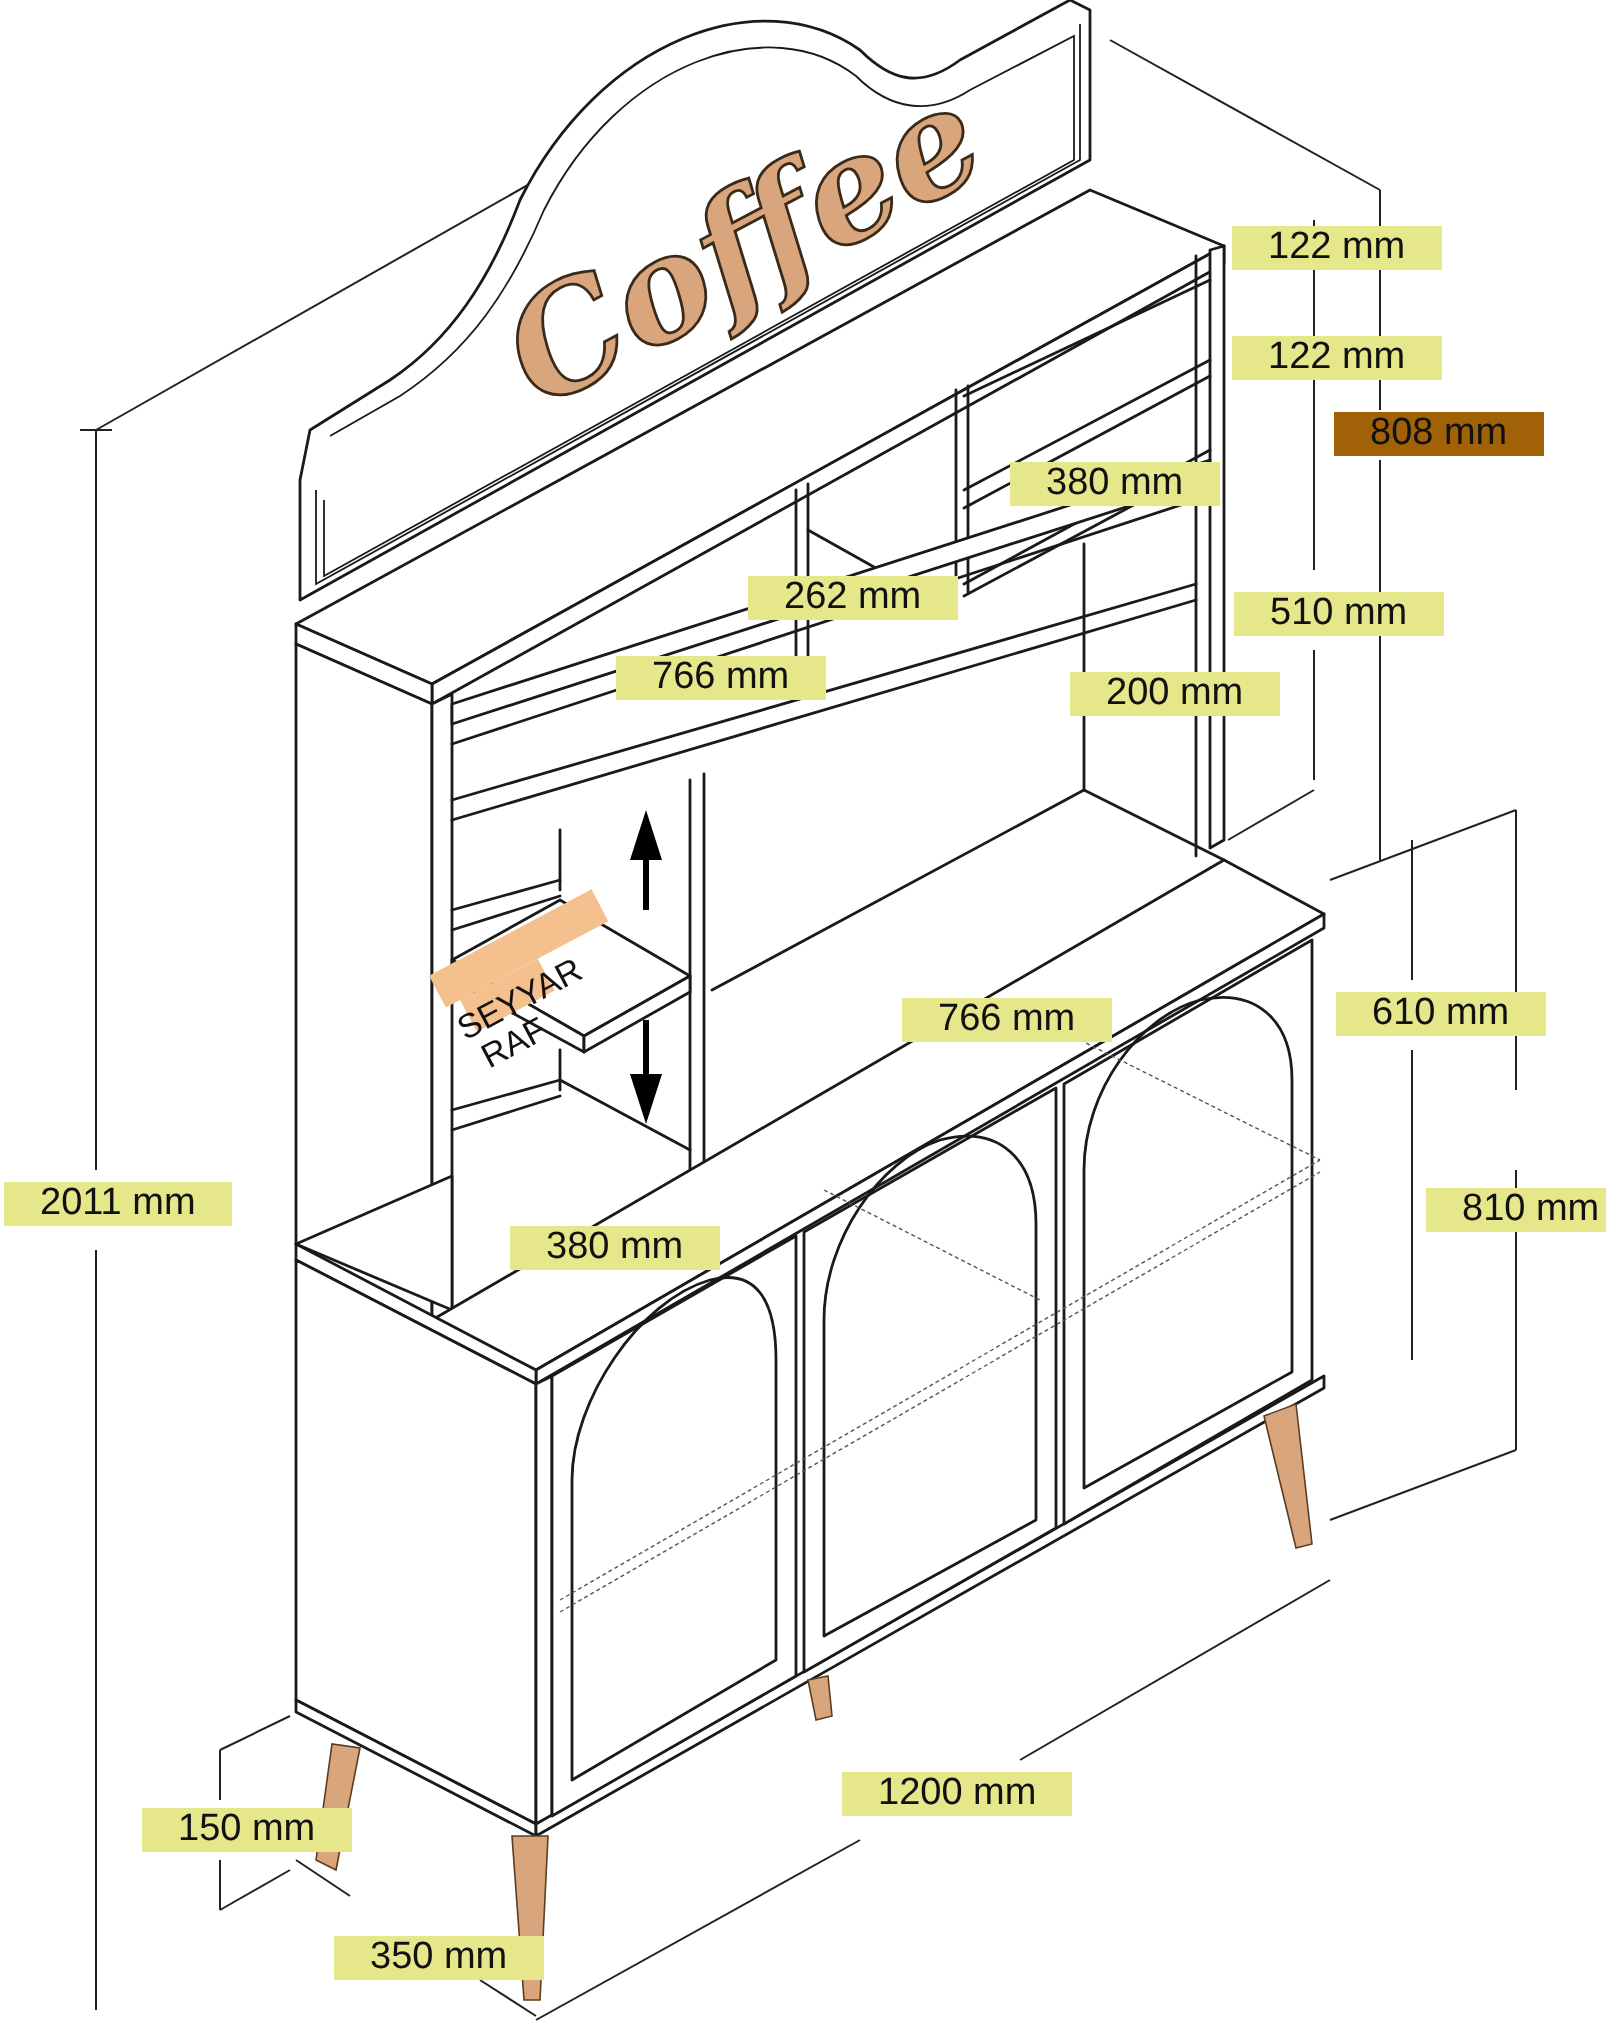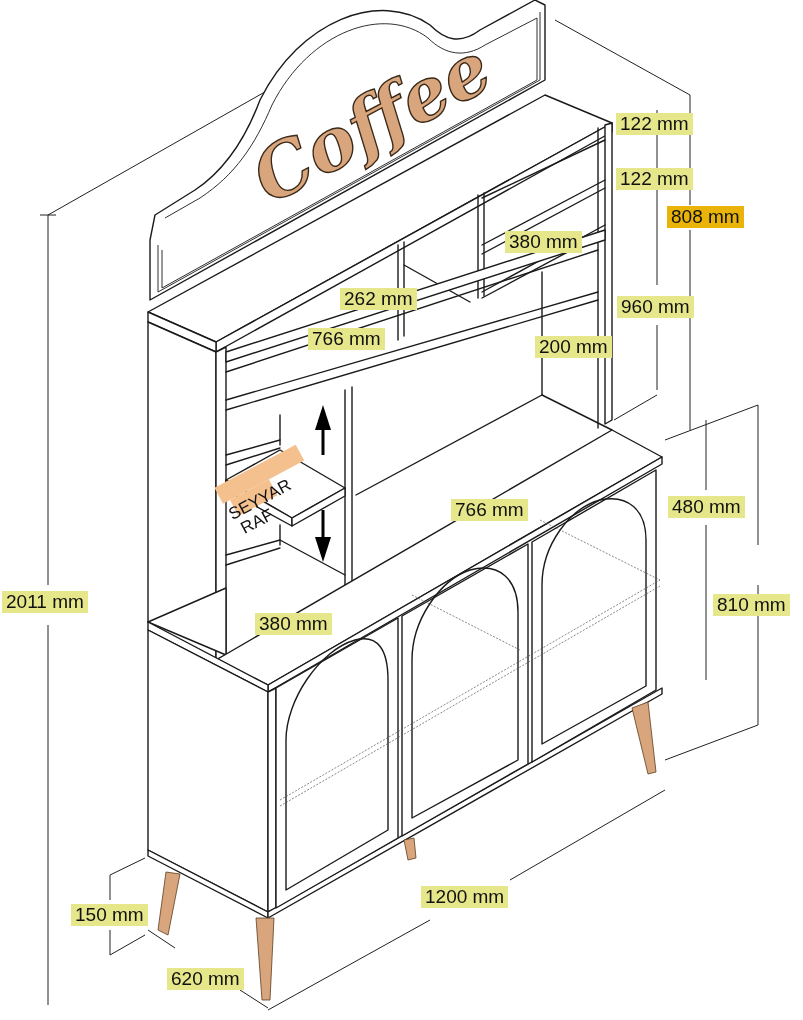--- a/index.html
+++ b/index.html
@@ -4,21 +4,21 @@
 <style>
   html, body { margin: 0; padding: 0; background: #ffffff; }
   body { width: 803px; height: 1020px; position: relative; overflow: hidden; font-family: "Liberation Sans", sans-serif; }
   #drawing { position: absolute; left: 0; top: 0; }
   .ln { stroke: #1a1a1a; fill: none; stroke-width: 1.4; stroke-linejoin: round; stroke-linecap: round; }
   .ln-thin { stroke: #1a1a1a; fill: none; stroke-width: 0.9; }
   .dim { stroke: #222; fill: none; stroke-width: 1; }
   .hidden { stroke: #555; fill: none; stroke-width: 0.7; stroke-dasharray: 2 1.5; }
   .panel { fill: #ffffff; stroke: #1a1a1a; stroke-width: 1.4; stroke-linejoin: round; }
   .leg { stroke: #5a3e22; stroke-width: 0.8; }
-  .label { position: absolute; font-size: 19px; line-height: 22px; color: #111; padding: 0 4px; white-space: nowrap; }
+  .label { position: absolute; font-size: 19px; line-height: 22px; color: #111; padding: 0 18px; white-space: nowrap; }
   .tag { position: absolute; font-size: 17px; line-height: 17px; color: #111; transform-origin: left top; white-space: nowrap; }
 </style>
 </head>
 <body>
 
 <svg id="drawing" width="803" height="1020" viewBox="0 0 803 1020" xmlns="http://www.w3.org/2000/svg">
 
   <g>
 
     <line class="dim" x1="48" y1="215" x2="48" y2="585"></line>
@@ -156,29 +156,29 @@
 
     <polygon class="leg" fill="#d9a57c" points="158,930 166,872 180,874 168,935"></polygon>
     <polygon class="leg" fill="#d9a57c" points="256,918 274,918 270,1000 262,1000"></polygon>
     <polygon class="leg" fill="#d9a57c" points="404,840 414,838 416,858 408,860"></polygon>
     <polygon class="leg" fill="#d9a57c" points="632,708 648,702 656,772 648,774"></polygon>
   </g>
 </svg>
 
 <div class="label" style="left:616px;top:113px;background:#e6e68a;">122 mm</div>
 <div class="label" style="left:616px;top:168px;background:#e6e68a;">122 mm</div>
-<div class="label" style="left:667px;top:206px;background:#eab308;">808 mm</div>
+<div class="label" style="left:667px;top:206px;background:#a16207;">808 mm</div>
 <div class="label" style="left:505px;top:231px;background:#e6e68a;">380 mm</div>
-<div class="label" style="left:340px;top:288px;background:#e6e68a;">262 mm</div>
-<div class="label" style="left:617px;top:296px;background:#e6e68a;">960 mm</div>
+<div class="label" style="left:374px;top:288px;background:#e6e68a;">262 mm</div>
+<div class="label" style="left:617px;top:296px;background:#e6e68a;">510 mm</div>
 <div class="label" style="left:308px;top:328px;background:#e6e68a;">766 mm</div>
 <div class="label" style="left:535px;top:336px;background:#e6e68a;text-align:center;">200 mm</div>
 <div class="label" style="left:451px;top:499px;background:#e6e68a;">766 mm</div>
-<div class="label" style="left:668px;top:496px;background:#e6e68a;">480 mm</div>
+<div class="label" style="left:668px;top:496px;background:#e6e68a;">610 mm</div>
 <div class="label" style="left:713px;top:551px;background:#e6e68a;margin-top:43px;">810 mm</div>
 <div class="label" style="left:2px;top:591px;background:#e6e68a;">2011 mm</div>
 <div class="label" style="left:255px;top:613px;background:#e6e68a;">380 mm</div>
 <div class="label" style="left:71px;top:904px;background:#e6e68a;">150 mm</div>
 <div class="label" style="left:421px;top:886px;background:#e6e68a;">1200 mm</div>
-<div class="label" style="left:167px;top:968px;background:#e6e68a;">620 mm</div>
+<div class="label" style="left:167px;top:968px;background:#e6e68a;">350 mm</div>
 
 <div class="tag" style="left:226px;top:508px;transform:rotate(-28deg);">SEYYAR</div>
 <div class="tag" style="left:238px;top:522px;transform:rotate(-28deg);">RAF</div>
 
 </body></html>

